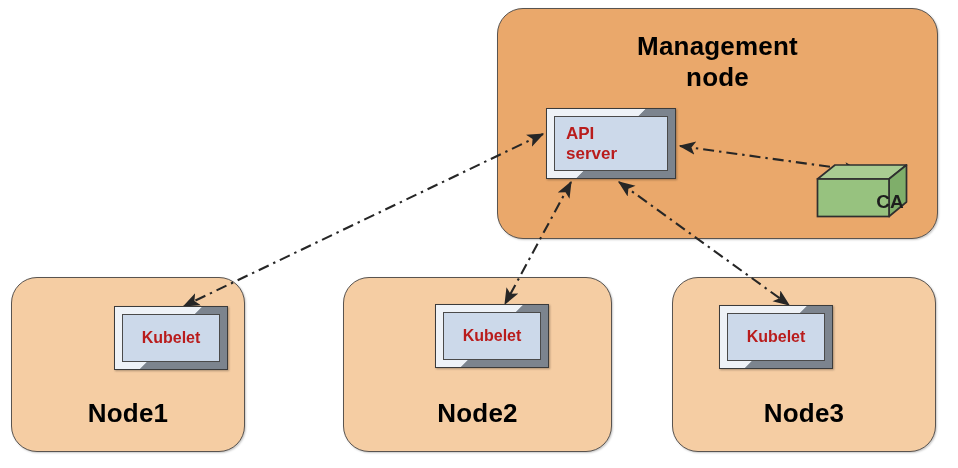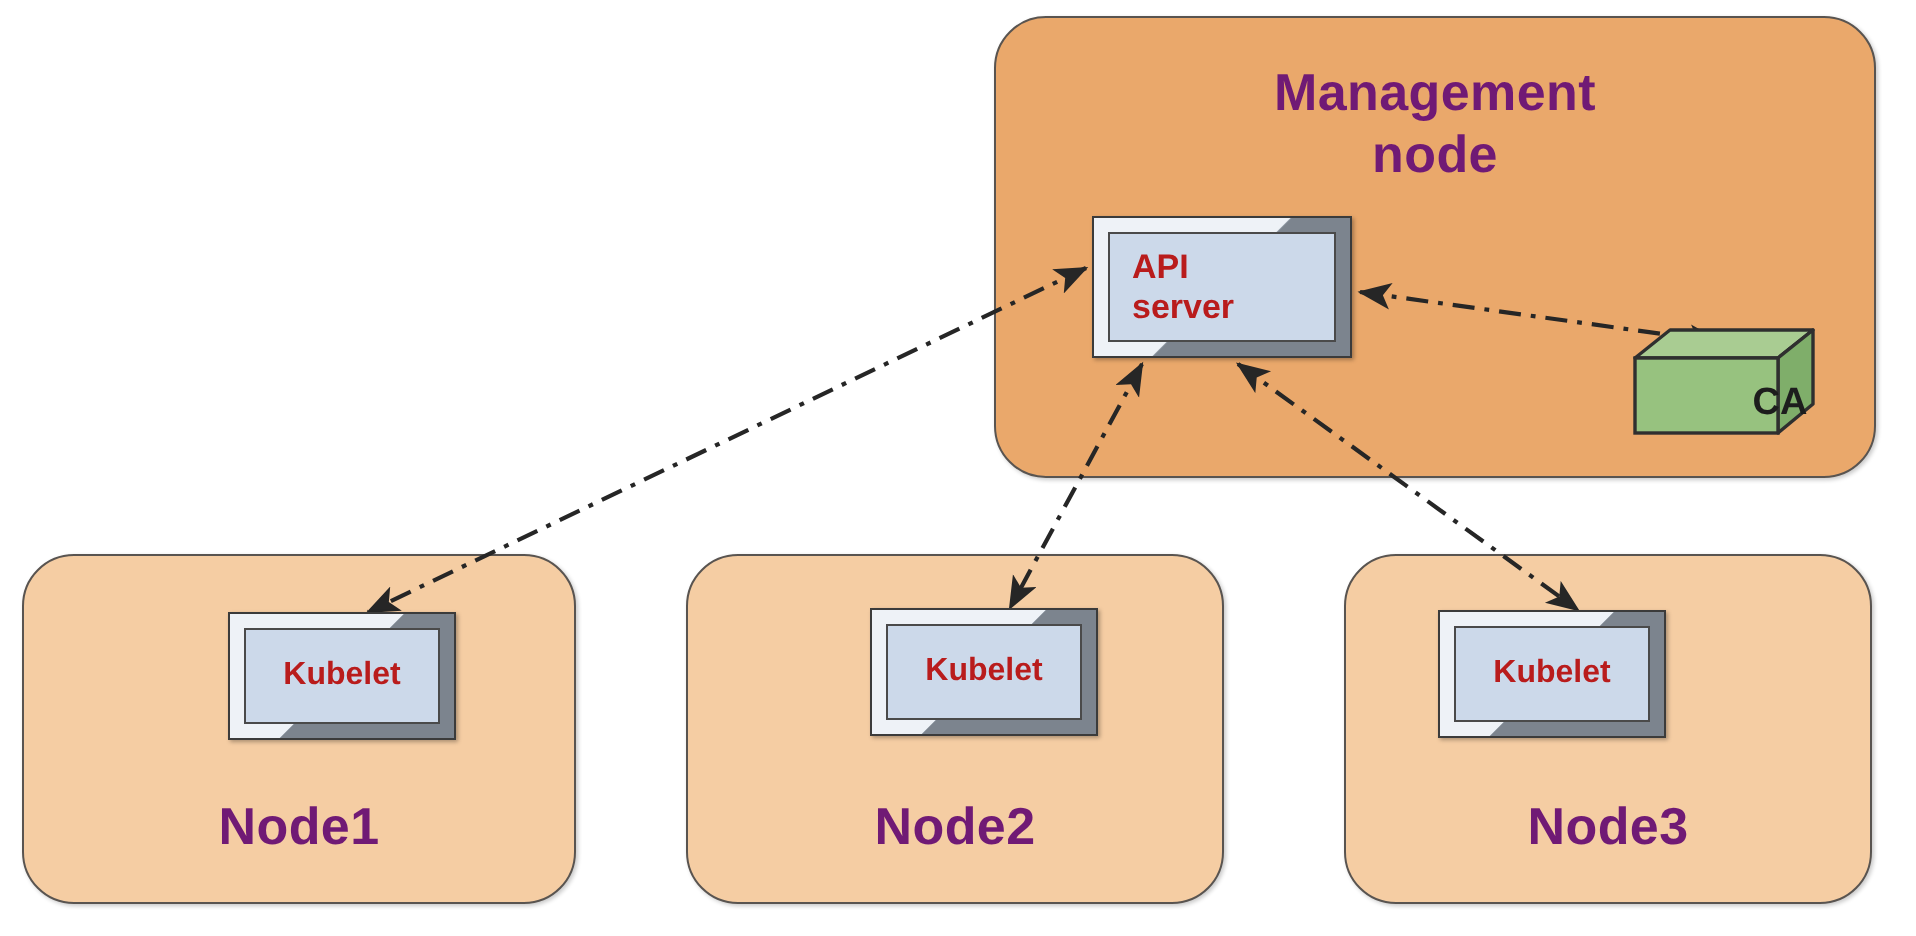--- a/index.html
+++ b/index.html
@@ -32,21 +32,21 @@
     box-sizing: border-box;
     border-radius: 26px;
     border: 1.6px solid #595450;
     box-shadow: 1px 1px 2px rgba(0,0,0,0.22);
   }
   .zone-label {
     position: absolute;
     left: 0;
     right: 0;
     text-align: center;
-    color: #701a75;
+    color: #000000;
     font-weight: 700;
     letter-spacing: 0.2px;
     white-space: pre-line;
     line-height: 1.18;
   }
   #mgmt-zone .zone-label {
     top: 22px;
     font-size: 26px;
   }
   .node-zone .zone-label {
@@ -124,21 +124,21 @@
 </head>
 <body>
 
 <div id="canvas">
 
   <div class="zone" id="mgmt-zone" style="left:497px; top:8px; width:441px; height:231px; background:#eaa86b;">
     <div class="zone-label">Management
 node</div>
   </div>
 
-  <div class="zone node-zone" id="node1-zone" style="left:11px; top:277px; width:277px; height:175px; background:#f5cda3;">
+  <div class="zone node-zone" id="node1-zone" style="left:11px; top:277px; width:234px; height:175px; background:#f5cda3;">
     <div class="zone-label">Node1</div>
   </div>
 
   <div class="zone node-zone" id="node2-zone" style="left:343px; top:277px; width:269px; height:175px; background:#f5cda3;">
     <div class="zone-label">Node2</div>
   </div>
 
   <div class="zone node-zone" id="node3-zone" style="left:672px; top:277px; width:264px; height:175px; background:#f5cda3;">
     <div class="zone-label">Node3</div>
   </div>

